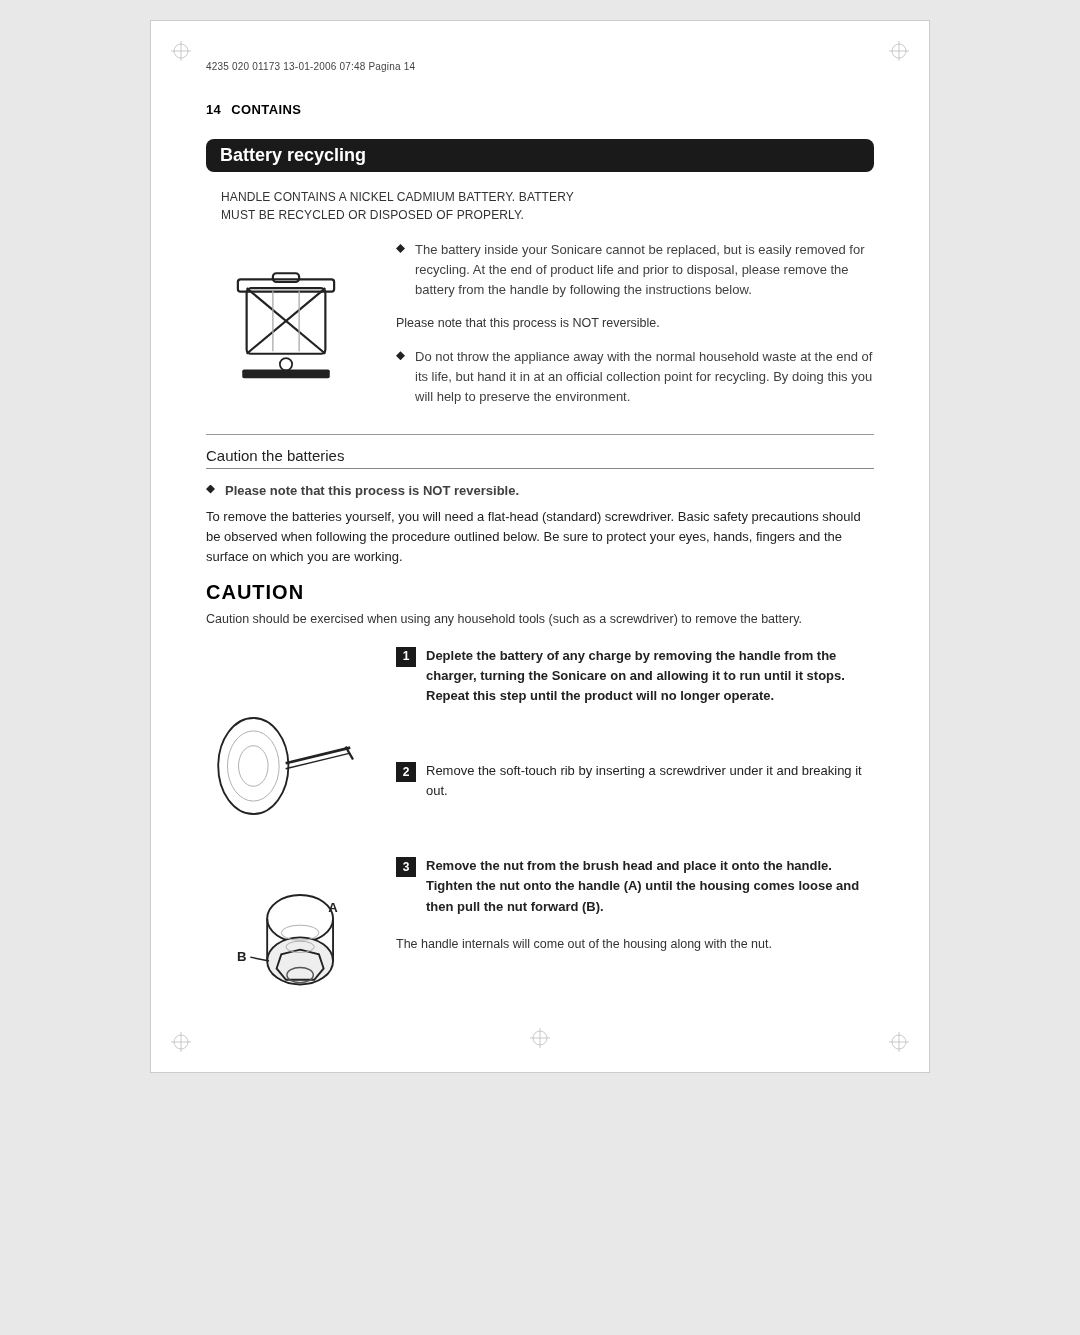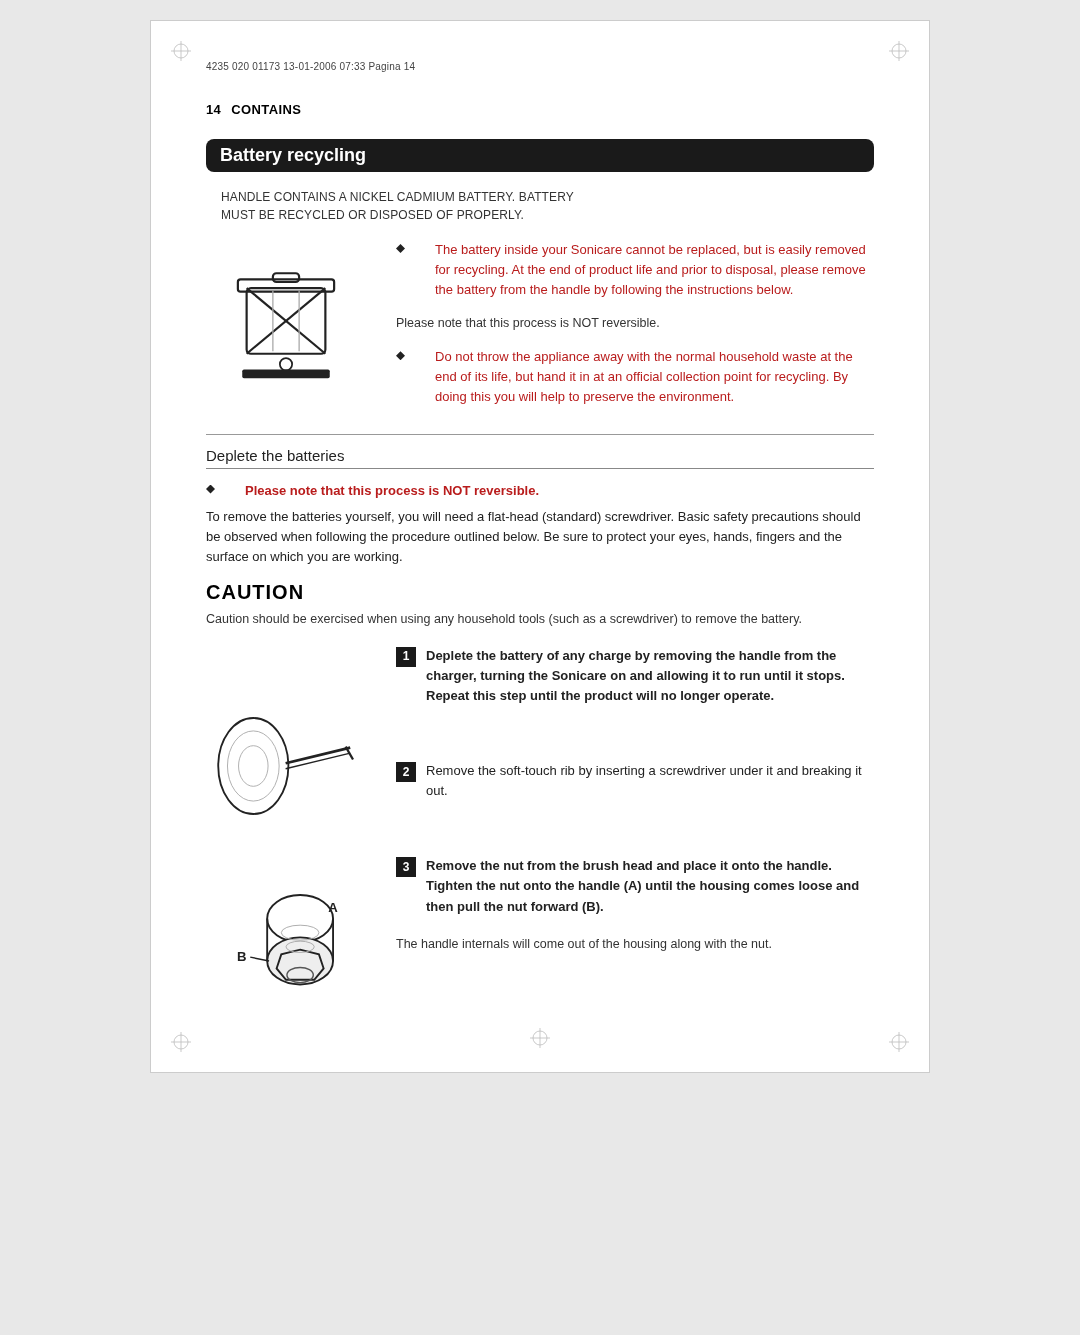--- a/index.html
+++ b/index.html
@@ -62,22 +62,21 @@
     }
     .right-col {
       flex: 1;
     }
     .bullet-item {
       display: flex;
       align-items: flex-start;
       margin-bottom: 14px;
       font-size: 13px;
       line-height: 1.55;
-      color: #b91c1c;
-      gap: 20px;
+      color: #404040;
     }
     .bullet-icon-small {
       width: 9px;
       height: 9px;
       background: #222;
       clip-path: polygon(50% 0%, 100% 50%, 50% 100%, 0% 50%);
       flex-shrink: 0;
       margin-top: 4px;
       margin-right: 10px;
     }
@@ -206,21 +205,21 @@
   </svg>
   <div class="bottom-center">
     <svg width="20" height="20" viewBox="0 0 20 20">
       <circle cx="10" cy="10" r="7" fill="none" stroke="#bbb" stroke-width="0.8"></circle>
       <line x1="10" y1="0" x2="10" y2="20" stroke="#bbb" stroke-width="0.8"></line>
       <line x1="0" y1="10" x2="20" y2="10" stroke="#bbb" stroke-width="0.8"></line>
     </svg>
   </div>
 
   <div class="page-header">
-    <span>4235 020 01173  13-01-2006  07:33  Pagina 14</span>
+    <span>4235 020 01173  13-01-2006  07:48  Pagina 14</span>
   </div>
 
   <div style="display:flex; align-items:flex-end; gap:10px; margin-bottom:10px;">
     <span class="section-label">14</span>
     <span class="section-label">CONTAINS</span>
   </div>
 
   <div class="section-title-bar">Battery recycling</div>
 
   <div class="handle-warning">
@@ -266,21 +265,21 @@
         <div class="bullet-icon-small"></div>
         <div class="bullet-text">
           <span>Do not throw the appliance away with the normal household waste at the end of its life, but hand it in at an official collection point for recycling. By doing this you will help to preserve the environment.</span>
         </div>
       </div>
     </div>
   </div>
 
   <hr class="divider-line">
 
-  <h3 class="subheading-bar">Deplete the batteries</h3>
+  <h3 class="subheading-bar">Caution the batteries</h3>
 
   <div class="bullet-item" style="margin-bottom:6px;">
     <div class="bullet-icon-small"></div>
     <div class="bullet-text">
       <strong>Please note that this process is NOT reversible.</strong>
     </div>
   </div>
   <div style="font-size:13px; line-height:1.55; color:#222; margin-bottom:14px; padding-left:0;">
     <span>To remove the batteries yourself, you will need a flat-head (standard) screwdriver. Basic safety precautions should be observed when following the procedure outlined below. Be sure to protect your eyes, hands, fingers and the surface on which you are working.</span>
   </div>

